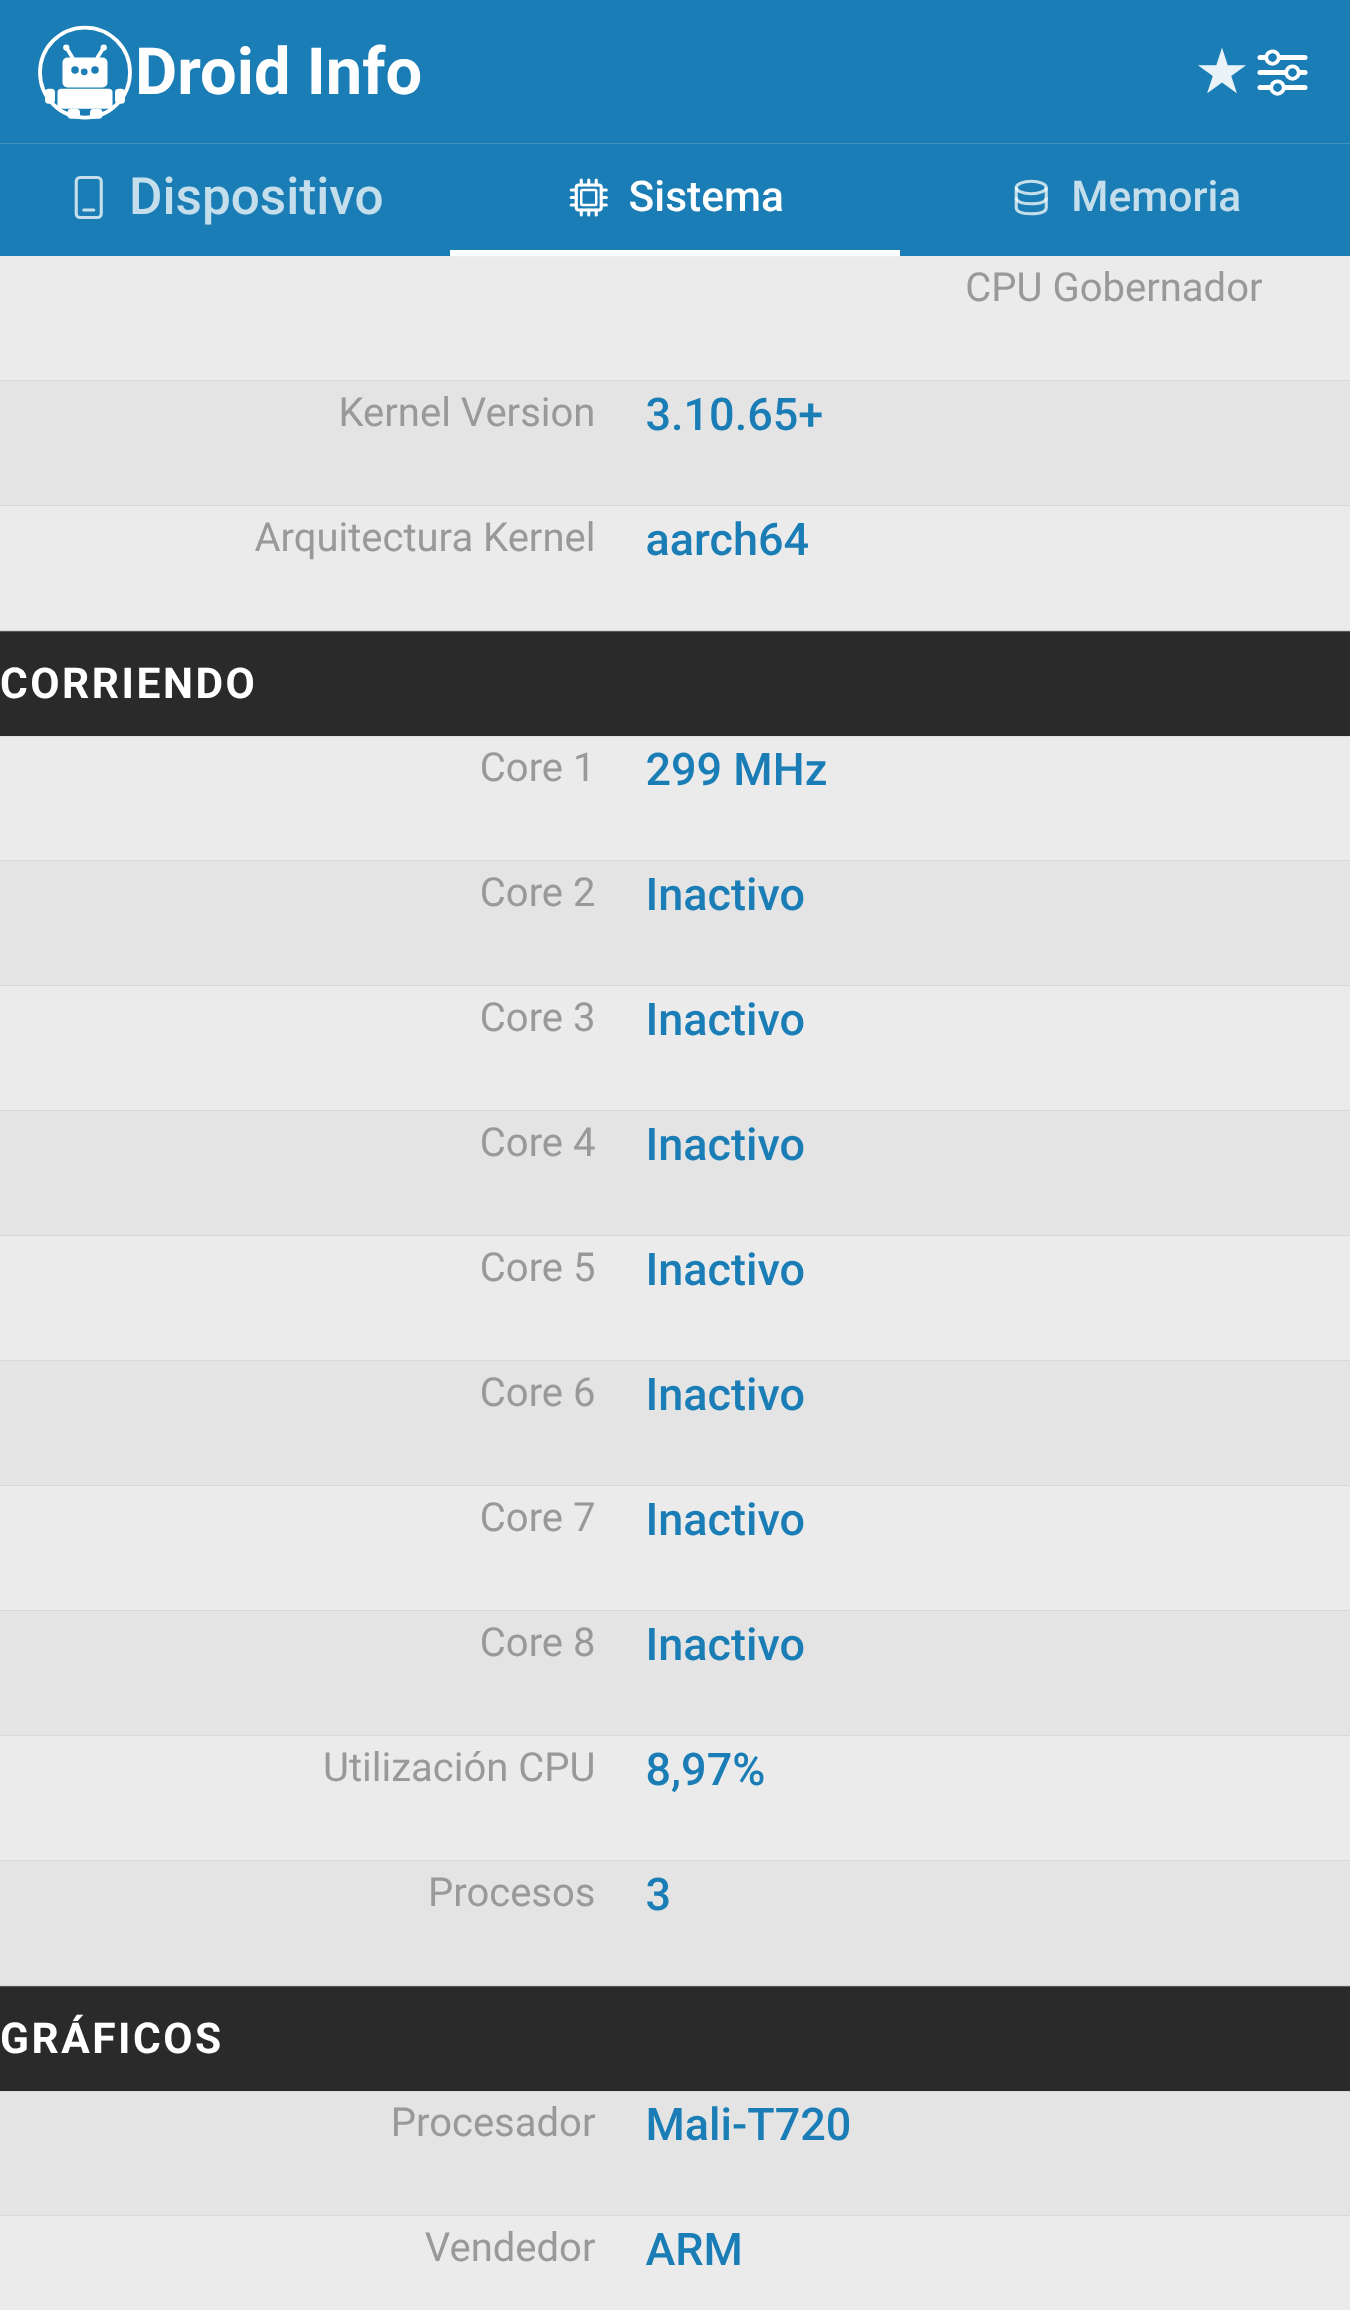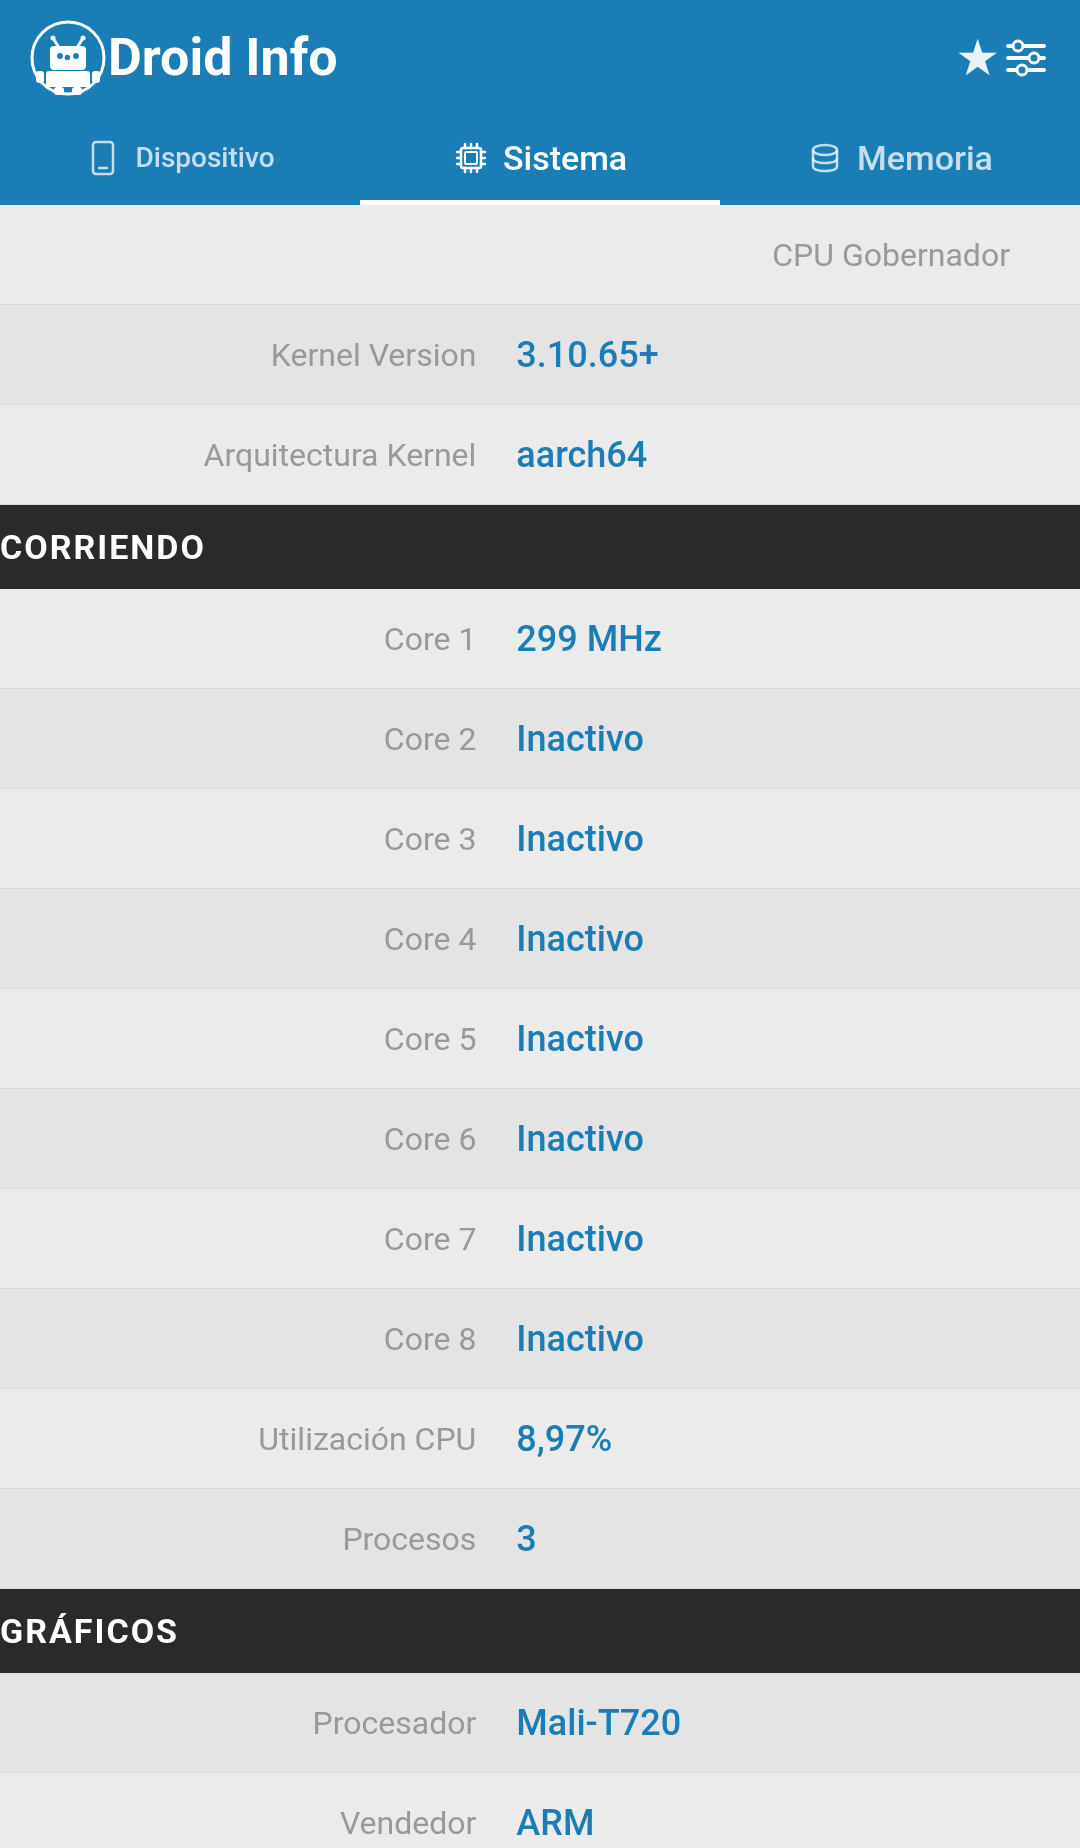--- a/index.html
+++ b/index.html
@@ -63,23 +63,23 @@
     }
 
     
     .content {
       background: #ebebeb;
     }
 
     
     .data-row {
       display: flex;
-      align-items: center;
+      align-items: flex-start;
       min-height: 100px;
-      padding: 18px 40px;
+      padding: 6px 40px;
       border-bottom: 1px solid #d8d8d8;
       background: #ebebeb;
     }
     .data-row:nth-child(even) {
       background: #e4e4e4;
     }
     .row-label {
       flex: 1;
       text-align: right;
       color: #999999;
@@ -148,21 +148,21 @@
   </svg>
 </div>
 
 <div class="tab-bar">
 
   <div class="tab">
     <svg width="36" height="36" viewBox="0 0 36 36" fill="none" xmlns="http://www.w3.org/2000/svg">
       <rect x="8" y="2" width="20" height="32" rx="3" stroke="rgba(255,255,255,0.75)" stroke-width="2.5"></rect>
       <line x1="14" y1="28" x2="22" y2="28" stroke="rgba(255,255,255,0.75)" stroke-width="2.5" stroke-linecap="round"></line>
     </svg>
-    <span style="color:rgba(255,255,255,0.75); font-size:28px; font-weight:500;">Dispositivo</span>
+    <span style="color:rgba(255,255,255,0.75); font-size:41px; font-weight:500;">Dispositivo</span>
   </div>
 
   <div class="tab active">
     <svg width="36" height="36" viewBox="0 0 36 36" fill="none" xmlns="http://www.w3.org/2000/svg">
       <rect x="8" y="8" width="20" height="20" rx="2" stroke="white" stroke-width="2.5"></rect>
       <rect x="12" y="12" width="12" height="12" rx="1" stroke="white" stroke-width="2"></rect>
       <line x1="12" y1="4" x2="12" y2="8" stroke="white" stroke-width="2.5" stroke-linecap="round"></line>
       <line x1="18" y1="4" x2="18" y2="8" stroke="white" stroke-width="2.5" stroke-linecap="round"></line>
       <line x1="24" y1="4" x2="24" y2="8" stroke="white" stroke-width="2.5" stroke-linecap="round"></line>
       <line x1="12" y1="28" x2="12" y2="32" stroke="white" stroke-width="2.5" stroke-linecap="round"></line>

